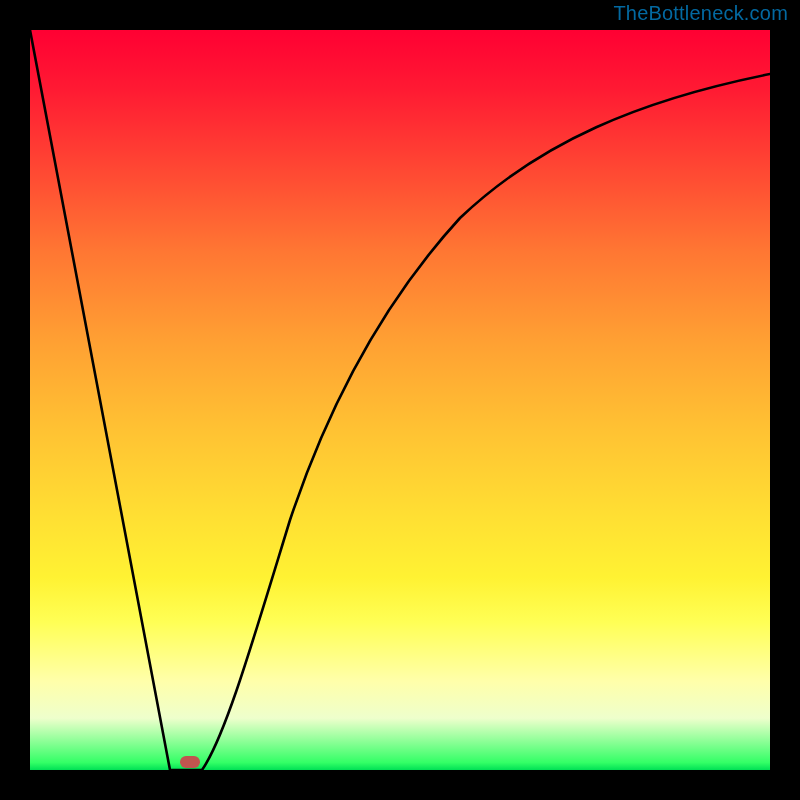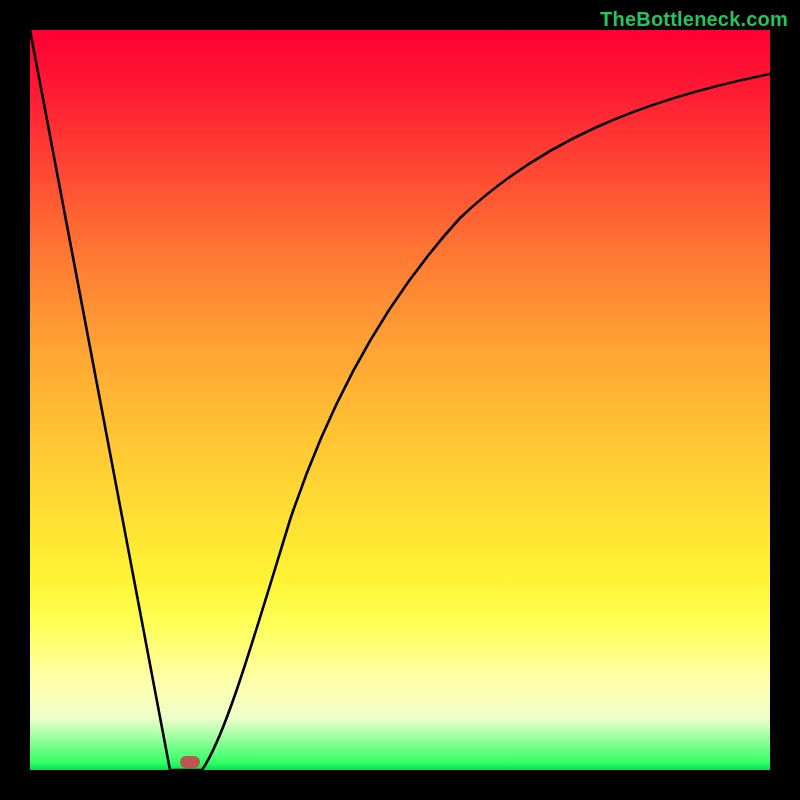--- a/index.html
+++ b/index.html
@@ -36,26 +36,26 @@
       #ffff55 80%,
       #ffffaa 88%,
       #eeffcc 93%,
       #33ff66 99%,
       #00e055 100%
     );
     overflow: hidden;
   }
   .attribution {
     position: absolute;
-    top: 8px;
+    top: 2px;
     right: 12px;
-    color: #22c55e;
+    color: #0369a1;
     font-size: 20px;
     letter-spacing: 0.2px;
-    font-weight: 700;
+    font-weight: 400;
   }
   svg.curve {
     position: absolute;
     left: 0; top: 0;
     width: 740px;
     height: 740px;
   }
   .marker {
     position: absolute;
     width: 20px;

